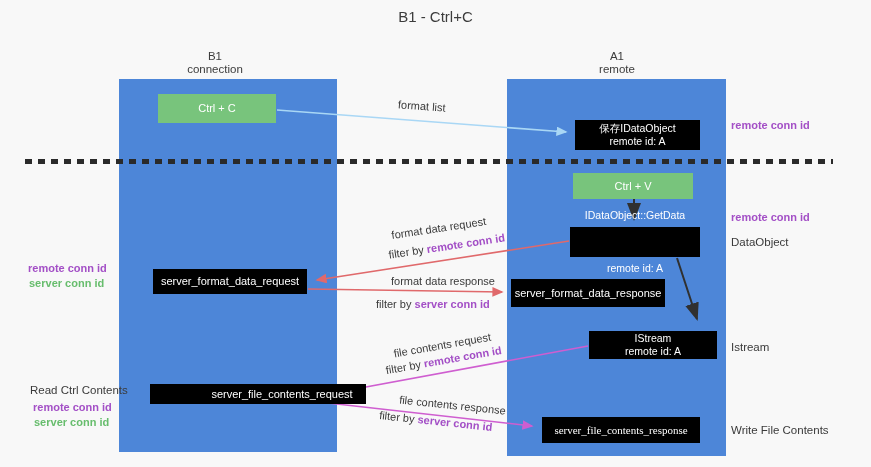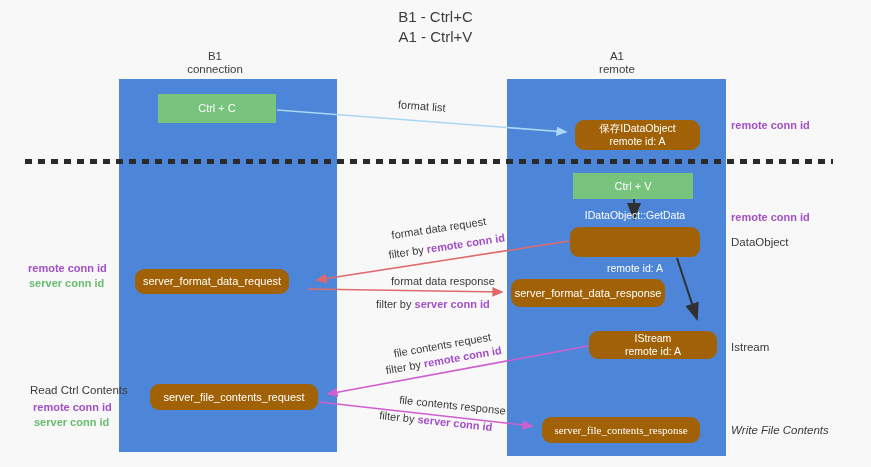--- a/index.html
+++ b/index.html
@@ -15,37 +15,36 @@
   .lane-left  { left:119px; width:218px; height:373px; }
   .lane-right { left:507px; width:219px; height:377px; }
 
   .dashed { position:absolute; left:25px; top:159px; width:808px; height:5px;
             background:repeating-linear-gradient(90deg,#2a2a2a 0 7px,transparent 7px 13px); }
 
   .node { position:absolute; display:flex; flex-direction:column; align-items:center;
           justify-content:center; color:#ffffff; font-size:11px; line-height:13px;
           text-align:center; white-space:nowrap; }
   .green  { background:#78c47c; }
-  .orange { background:#a16207;border-radius:9px; }
+  .orange { background:#000000; }
   .small  { font-size:10.5px; }
 
   .lbl { position:absolute; font-size:11px; color:#3a3a3a; white-space:nowrap; }
   .purple { color:#a34fc6; font-weight:bold; }
   .greent { color:#67bd6d; font-weight:bold; }
 
   svg.arrows { position:absolute; left:0; top:0; pointer-events:none; }
 </style>
 </head>
 <body>
 
 <div class="canvas">
 
   <div class="title">
     <div>B1 - Ctrl+C</div>
-    <div>A1 - Ctrl+V</div>
   </div>
 
   <div class="colhead" style="left:165px;">
     <div>B1</div>
     <div>connection</div>
   </div>
   <div class="colhead" style="left:567px;">
     <div>A1</div>
     <div>remote</div>
   </div>
@@ -90,34 +89,34 @@
 
   <div class="node green" style="left:573px; top:173px; width:120px; height:26px;">
     <div>Ctrl + V</div>
   </div>
 
   <div class="node orange small" style="left:570px; top:227px; width:130px; height:30px;gap:40px;">
     <div>IDataObject::GetData</div>
     <div>remote id: A</div>
   </div>
 
-  <div class="node orange" style="left:135px; top:269px; width:154px; height:25px;align-items:center;">
+  <div class="node orange" style="left:153px; top:269px; width:154px; height:25px;align-items:center;">
     <div>server_format_data_request</div>
   </div>
 
   <div class="node orange" style="left:511px; top:279px; width:154px; height:28px;">
     <div>server_format_data_response</div>
   </div>
 
   <div class="node orange small" style="left:589px; top:331px; width:128px; height:28px;">
     <div>IStream</div>
     <div>remote id: A</div>
   </div>
 
-  <div class="node orange" style="left:150px; top:384px; width:168px; height:26px;">
+  <div class="node orange" style="left:150px; top:384px; width:168px; height:20px;padding-left:48px;">
     <div>server_file_contents_request</div>
   </div>
 
   <div class="node orange" style="left:542px; top:417px; width:158px; height:26px;font-family:Liberation Serif, serif;">
     <div>server_file_contents_response</div>
   </div>
 
   <div class="lbl" style="left:398px; top:100px; transform:rotate(4deg);">format list</div>
 
   <div class="lbl" style="left:391px; top:222px; transform:rotate(-8.5deg);">format data request</div>
@@ -141,21 +140,21 @@
   <div class="lbl" style="left:399px; top:399px; transform:rotate(6deg);">file contents response</div>
   <div class="lbl" style="left:379px; top:415px; transform:rotate(6deg);">
     <span>filter by</span>
     <span class="purple">server conn id</span>
   </div>
 
   <div class="lbl purple" style="left:731px; top:119px;">remote conn id</div>
   <div class="lbl purple" style="left:731px; top:211px;">remote conn id</div>
   <div class="lbl" style="left:731px; top:236px; font-size:11.5px;">DataObject</div>
   <div class="lbl" style="left:731px; top:341px; font-size:11.5px;">Istream</div>
-  <div class="lbl" style="left:731px; top:424px; font-size:11.5px;font-style:italic;">Write File Contents</div>
+  <div class="lbl" style="left:731px; top:424px; font-size:11.5px;">Write File Contents</div>
 
   <div class="lbl purple" style="left:28px; top:262px;">remote conn id</div>
   <div class="lbl greent" style="left:29px; top:277px;">server conn id</div>
   <div class="lbl" style="left:30px; top:384px; font-size:11.5px;">Read Ctrl Contents</div>
   <div class="lbl purple" style="left:33px; top:401px;">remote conn id</div>
   <div class="lbl greent" style="left:34px; top:416px;">server conn id</div>
 
 </div>
 
 </body></html>

